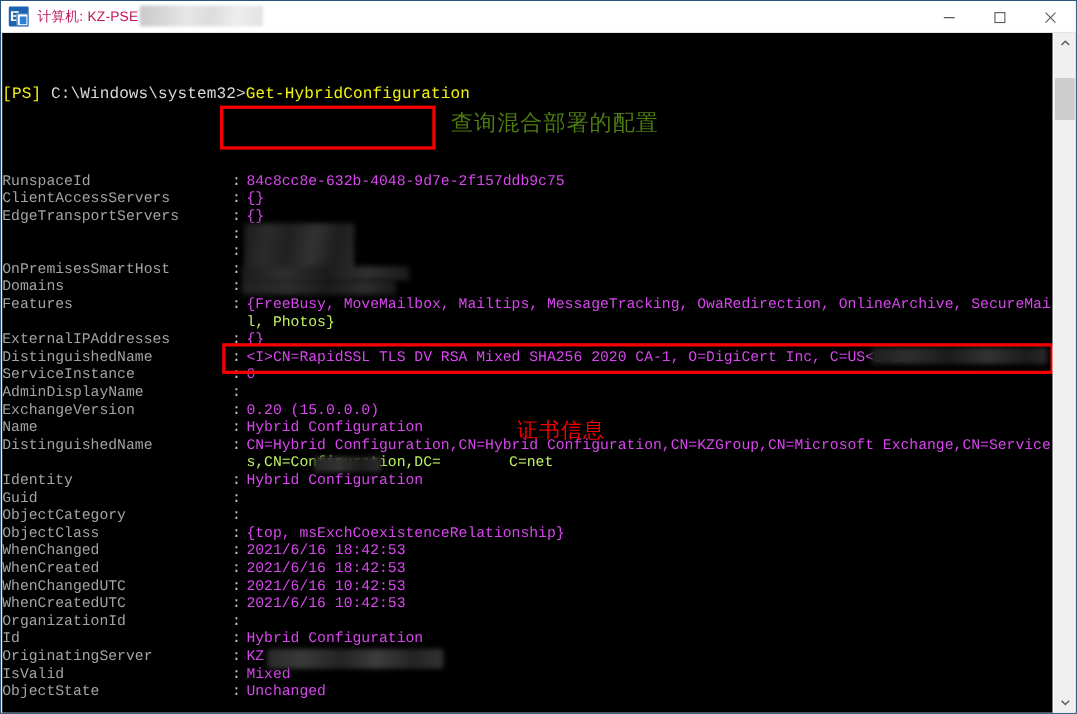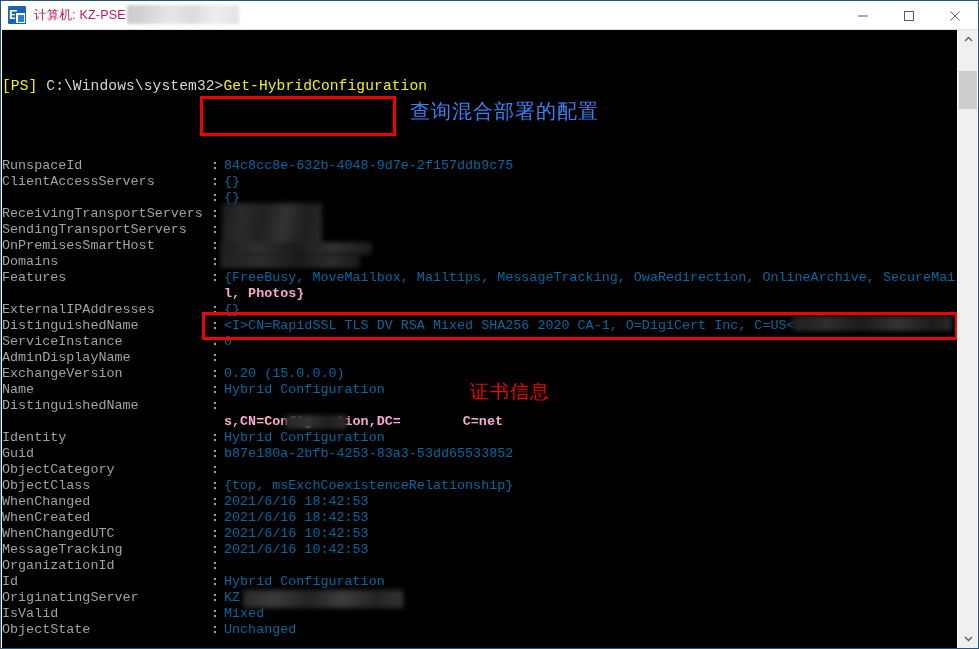--- a/index.html
+++ b/index.html
@@ -98,21 +98,21 @@
   .c-yellow { color: #f2f20c; }
   .c-white  { color: #d8d8d8; }
   #cmd-box {
     position: absolute; left: 198px; top: 66px;
     width: 196px; height: 40px;
     border: 3px solid #f50000;
     pointer-events: none;
   }
   #annot-1 {
     position: absolute; left: 408px; top: 73px;
-    color: #3b82f6;
+    color: #4d7c0f;
     font-size: 20px;
     font-family: "DejaVu Sans", sans-serif;
     letter-spacing: 1px;
     white-space: pre;
   }
   #annot-2 {
     position: absolute; left: 468px; top: 313px;
     color: #f50000;
     font-size: 19px;
     font-family: "DejaVu Sans", sans-serif;
@@ -140,27 +140,27 @@
     position: absolute; left: 0px; top: 0;
     color: #a3a3a3;
     white-space: pre;
   }
   .prow .pcolon {
     position: absolute; left: 209px; top: 0;
     color: #cccccc;
   }
   .prow .pval {
     position: absolute; left: 222px; top: 0;
-    color: #0369a1;
+    color: #d946ef;
     white-space: pre;
   }
   .cont {
     position: relative; height: 16px; white-space: pre;
   }
-  .cont .pval { position: absolute; left: 222px; top: 0; color:#f9a8d4; white-space: pre; font-weight: bold; }
+  .cont .pval { position: absolute; left: 222px; top: 0; color:#bef264; white-space: pre; }
   #redact-block-a {
     position: absolute; left: 220px; top: 173px;
     width: 100px; height: 52px;
     background: linear-gradient(100deg,#1a1a1a 0%,#2b2b2b 20%,#202020 40%,#333333 60%,#1e1e1e 80%,#2a2a2a 100%);
     filter: blur(2.4px);
     border-radius: 2px;
   }
   #redact-block-b {
     position: absolute; left: 218px; top: 212px;
     width: 152px; height: 13px;
@@ -266,32 +266,31 @@
           <span class="pval">84c8cc8e-632b-4048-9d7e-2f157ddb9c75</span>
         </div>
 
         <div class="prow">
           <span class="pname">ClientAccessServers</span>
           <span class="pcolon">:</span>
           <span class="pval">{}</span>
         </div>
 
         <div class="prow">
+          <span class="pname">EdgeTransportServers</span>
           <span class="pcolon">:</span>
           <span class="pval">{}</span>
         </div>
 
         <div class="prow">
-          <span class="pname">ReceivingTransportServers</span>
-          <span class="pcolon">:</span>
-          <span class="pval"></span>
-        </div>
-
-        <div class="prow">
-          <span class="pname">SendingTransportServers</span>
+          <span class="pcolon">:</span>
+          <span class="pval"></span>
+        </div>
+
+        <div class="prow">
           <span class="pcolon">:</span>
           <span class="pval"></span>
         </div>
 
         <div class="prow">
           <span class="pname">OnPremisesSmartHost</span>
           <span class="pcolon">:</span>
           <span class="pval"></span>
         </div>
 
@@ -342,35 +341,35 @@
 
         <div class="prow">
           <span class="pname">Name</span>
           <span class="pcolon">:</span>
           <span class="pval">Hybrid Configuration</span>
         </div>
 
         <div class="prow">
           <span class="pname">DistinguishedName</span>
           <span class="pcolon">:</span>
+          <span class="pval">CN=Hybrid Configuration,CN=Hybrid Configuration,CN=KZGroup,CN=Microsoft Exchange,CN=Service</span>
         </div>
         <div class="cont">
           <span class="pval"><span>s,CN=Configuration,DC=</span><span style="display:inline-block;width:62px"></span><span>C=net</span></span>
         </div>
 
         <div class="prow">
           <span class="pname">Identity</span>
           <span class="pcolon">:</span>
           <span class="pval">Hybrid Configuration</span>
         </div>
 
         <div class="prow">
           <span class="pname">Guid</span>
           <span class="pcolon">:</span>
-          <span class="pval">b87e180a-2bfb-4253-83a3-53dd65533852</span>
         </div>
 
         <div class="prow">
           <span class="pname">ObjectCategory</span>
           <span class="pcolon">:</span>
         </div>
 
         <div class="prow">
           <span class="pname">ObjectClass</span>
           <span class="pcolon">:</span>
@@ -389,21 +388,21 @@
           <span class="pval">2021/6/16 18:42:53</span>
         </div>
 
         <div class="prow">
           <span class="pname">WhenChangedUTC</span>
           <span class="pcolon">:</span>
           <span class="pval">2021/6/16 10:42:53</span>
         </div>
 
         <div class="prow">
-          <span class="pname">MessageTracking</span>
+          <span class="pname">WhenCreatedUTC</span>
           <span class="pcolon">:</span>
           <span class="pval">2021/6/16 10:42:53</span>
         </div>
 
         <div class="prow">
           <span class="pname">OrganizationId</span>
           <span class="pcolon">:</span>
           <span class="pval"></span>
         </div>
 

